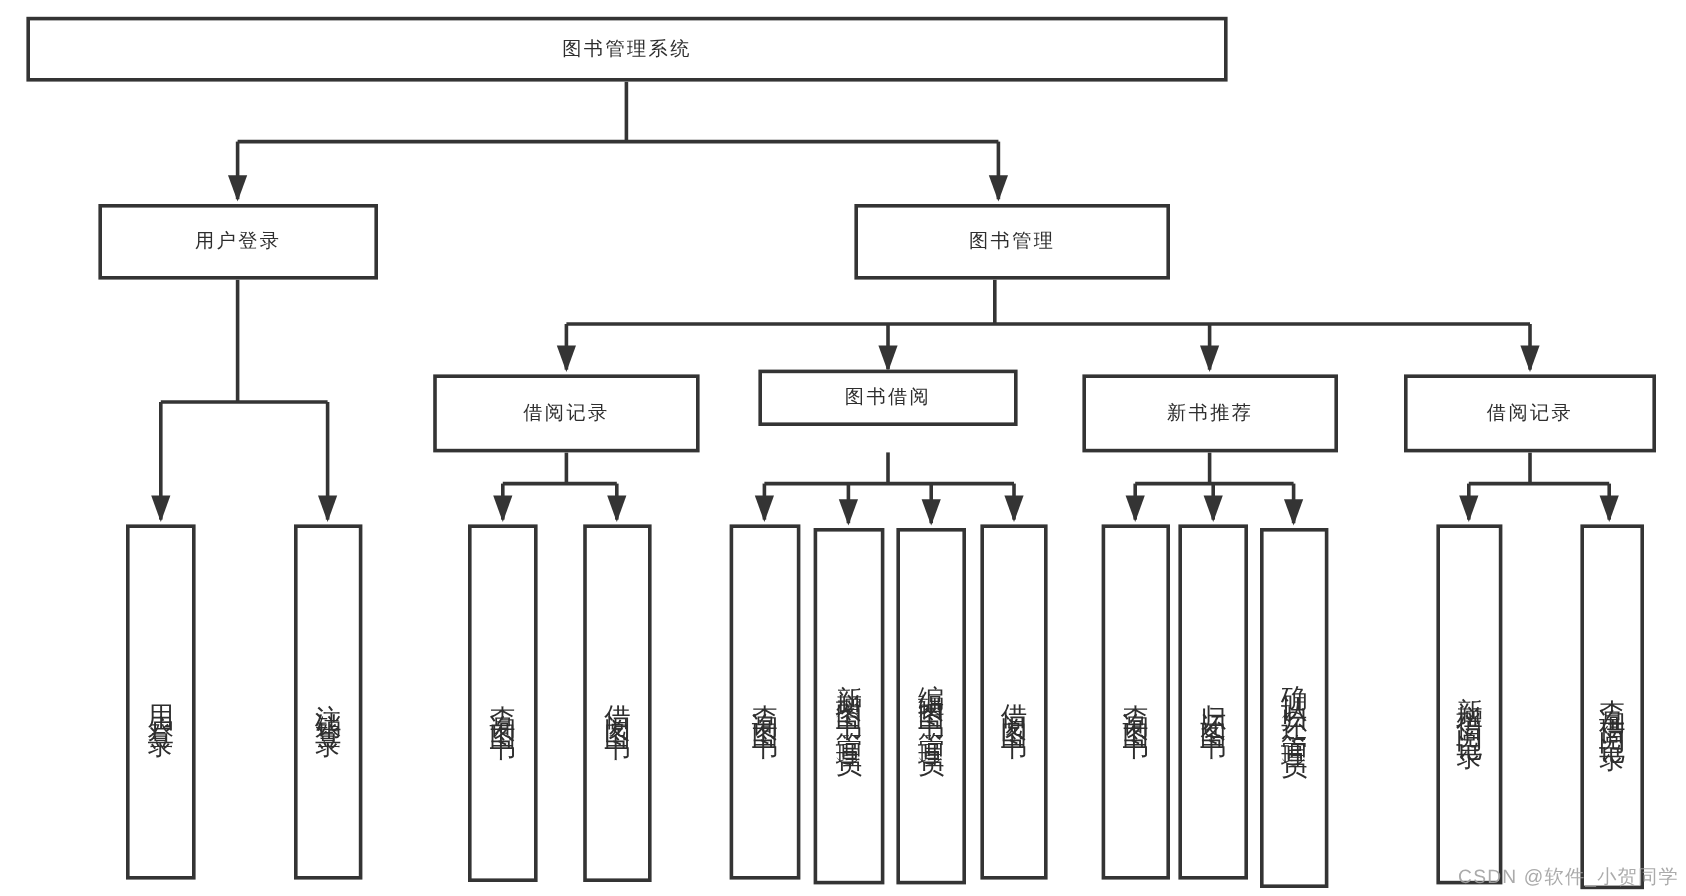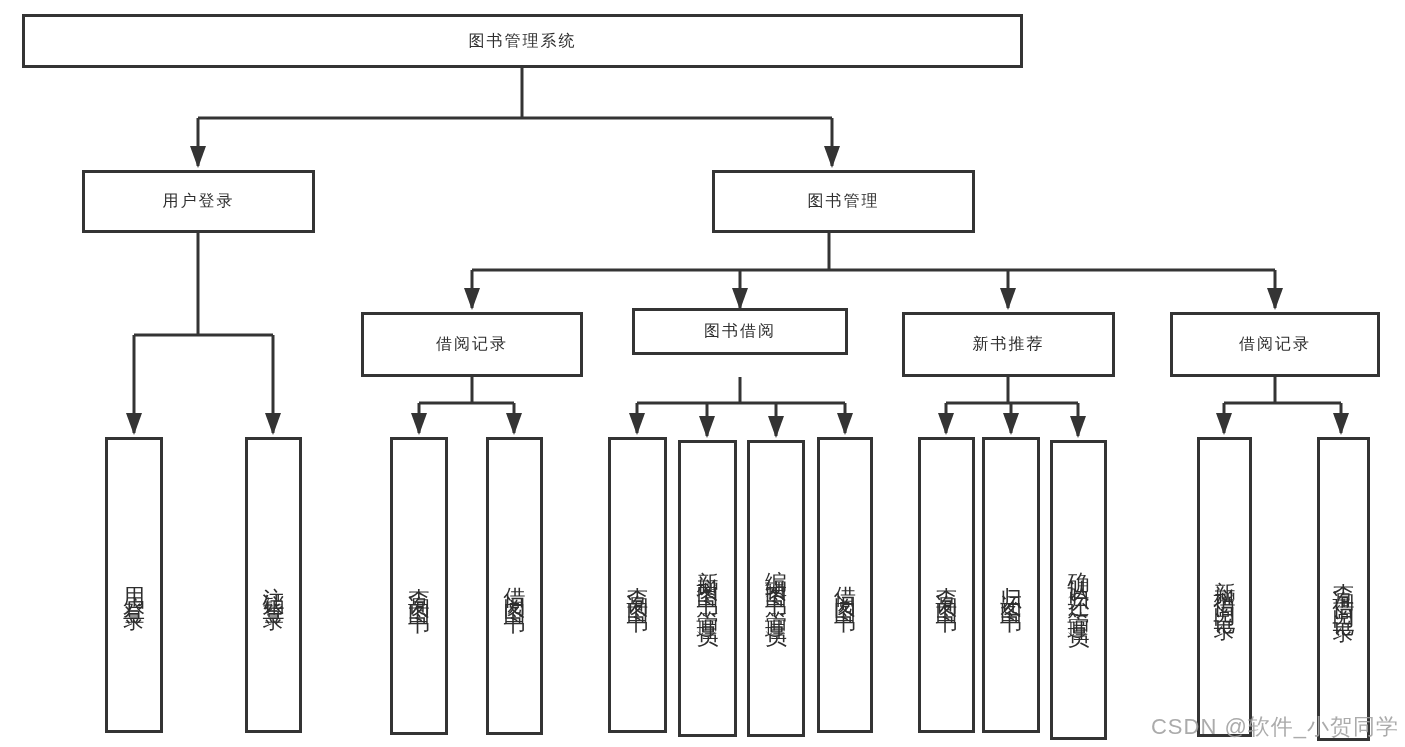--- a/index.html
+++ b/index.html
@@ -27,21 +27,21 @@
     writing-mode:vertical-rl;
     text-orientation:mixed;
     font-size:22px;
     letter-spacing:8px;
     line-height:1;
   }
   .watermark{
     position:absolute;
     right:6px;
     bottom:5px;
-    font-size:22px;
+    font-size:16px;
     color:#a2a2a2;
     letter-spacing:1px;
     white-space:nowrap;
     opacity:.9;
   }
 </style>
 </head>
 <body>
 
 <div class="canvas">

